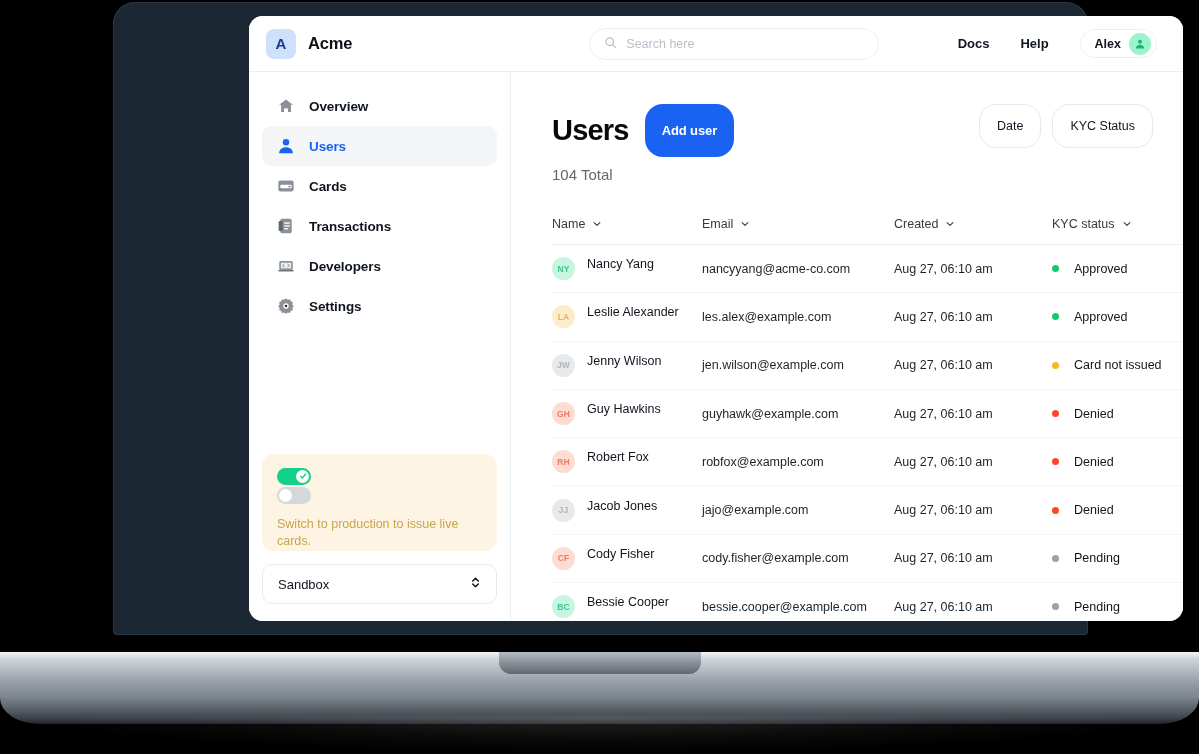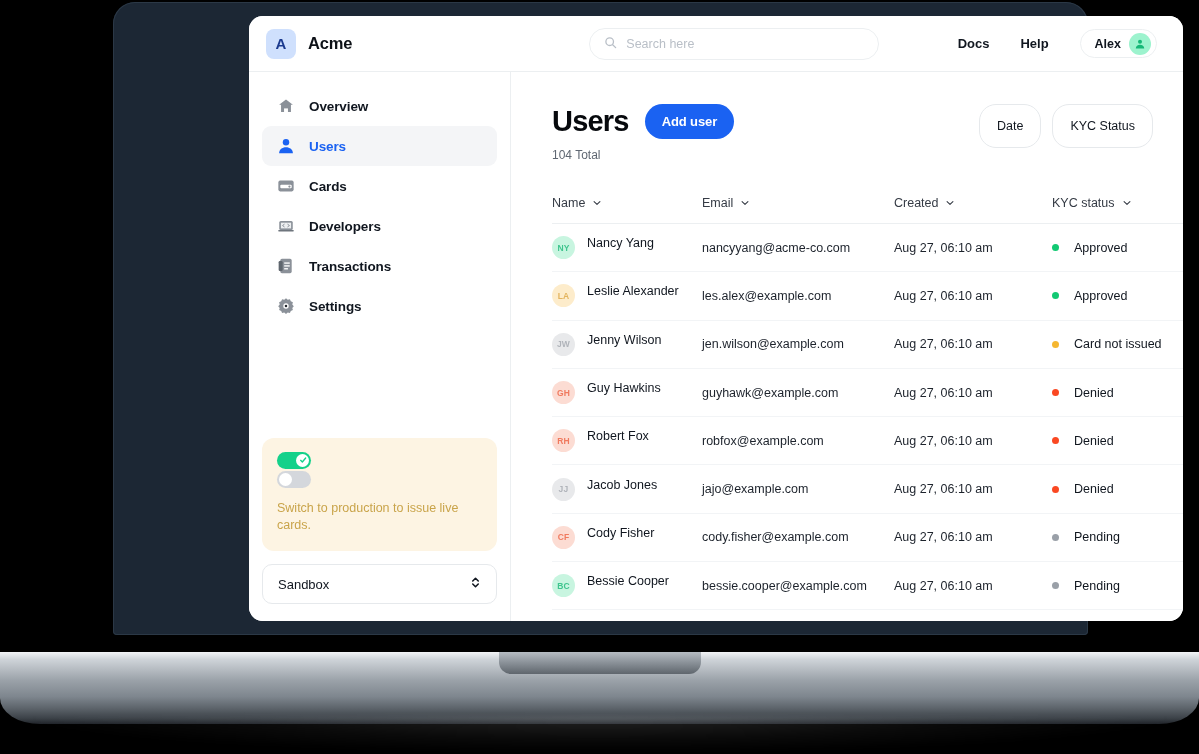--- a/index.html
+++ b/index.html
@@ -111,21 +111,21 @@
   }
   .nav-item.active { background: #f4f5f7; }
   .nav-label { font-size: 13.5px; font-weight: 700; letter-spacing: -.1px; }
   .nav-item.active .nav-label { color: #1a62f2; }
   .nav-icon { width: 19px; height: 19px; flex: 0 0 19px; display: flex; align-items: center; justify-content: center; }
 
   #sidebar-spacer { flex: 1; }
 
   #sandbox-note {
     background: #fdf4e3; border-radius: 12px;
-    padding: 14px 15px 16px; margin-bottom: 13px;
+    padding: 14px 15px 0; margin-bottom: 13px;
   }
   .toggle-stack { display: flex; flex-direction: column; gap: 2px; margin-bottom: 12px; width: 34px; }
   .tgl { width: 34px; height: 17px; border-radius: 9px; position: relative; }
   .tgl.on { background: #14d18a; }
   .tgl.off { background: #d4d7dc; }
   .tgl .knob { position: absolute; top: 2px; width: 13px; height: 13px; border-radius: 50%; background: #fff; }
   .tgl.on .knob { right: 2px; display:flex; align-items:center; justify-content:center; }
   .tgl.off .knob { left: 2px; }
   #sandbox-note-text { font-size: 12.5px; line-height: 1.42; color: #c9a44a; }
 
@@ -139,23 +139,23 @@
 
   
   #main { flex: 1; min-width: 0; padding: 32px 0 0 41px; overflow: hidden; }
   #page-head { display: flex; align-items: flex-start; padding-right: 30px; }
   #title-block { display: flex; flex-direction: column; }
   #title-row { display: flex; align-items: center; gap: 16px; }
   #page-title { font-size: 29px; font-weight: 700; color: #07090d; letter-spacing: -.8px; line-height: 1; }
   #add-user-btn {
     background: #1a62f2; color: #fff; border: 0; cursor: pointer;
     font-family: inherit; font-size: 13px; font-weight: 700;
-    padding: 10px 17px; border-radius: 18px; letter-spacing: -.1px;
-  }
-  #page-subtitle { font-size: 12px; color: #5f6772; margin-top: 9px; }
+    padding: 19px 17px; border-radius: 18px; letter-spacing: -.1px;
+  }
+  #page-subtitle { font-size: 15px; color: #5f6772; margin-top: 9px; }
   #head-filters { margin-left: auto; display: flex; gap: 11px; }
   .filter-chip {
     border: 1px solid #e6e9ec; background: #fff; border-radius: 17px;
     height: 44px; padding: 0 17px; font-family: inherit;
     font-size: 12.5px; color: #10161f; cursor: pointer;
   }
 
   
   #table { margin-top: 34px; }
   .trow { display: flex; align-items: center; }
@@ -254,40 +254,40 @@
                   <rect x="4.4" y="10.4" width="15.2" height="4.6" rx="1.4" fill="#ffffff"></rect>
                   <circle cx="16.6" cy="12.7" r="1.5" fill="#8b9199"></circle>
                 </svg>
               </span>
               <span class="nav-label">Cards</span>
             </div>
 
             <div class="nav-item">
               <span class="nav-icon">
                 <svg width="18" height="18" viewBox="0 0 24 24">
-                  <rect x="3" y="5.4" width="18" height="12" rx="2" fill="#8b9199"></rect>
-                  <rect x="5.2" y="7.6" width="13.6" height="7.6" fill="#eceef0"></rect>
-                  <path d="M9.6 9.8 7.4 11.4l2.2 1.6M14.4 9.8l2.2 1.6-2.2 1.6" stroke="#8b9199" stroke-width="1.3" fill="none" stroke-linecap="round" stroke-linejoin="round"></path>
-                  <rect x="1.6" y="17.4" width="20.8" height="1.9" rx=".9" fill="#6e757d"></rect>
-                </svg>
-              </span>
-              <span class="nav-label">Developers</span>
-            </div>
-
-            <div class="nav-item">
-              <span class="nav-icon">
-                <svg width="18" height="18" viewBox="0 0 24 24">
                   <rect x="4.4" y="2.4" width="15.2" height="19.2" rx="2.2" fill="#8b9199"></rect>
                   <rect x="2.2" y="5.4" width="5.4" height="13.2" rx="1.6" fill="#5f666e"></rect>
                   <rect x="9.6" y="7.2" width="7.4" height="1.8" fill="#ffffff"></rect>
                   <rect x="9.6" y="11" width="7.4" height="1.8" fill="#ffffff"></rect>
                   <rect x="9.6" y="14.8" width="5" height="1.8" fill="#ffffff"></rect>
                 </svg>
               </span>
               <span class="nav-label">Transactions</span>
+            </div>
+
+            <div class="nav-item">
+              <span class="nav-icon">
+                <svg width="18" height="18" viewBox="0 0 24 24">
+                  <rect x="3" y="5.4" width="18" height="12" rx="2" fill="#8b9199"></rect>
+                  <rect x="5.2" y="7.6" width="13.6" height="7.6" fill="#eceef0"></rect>
+                  <path d="M9.6 9.8 7.4 11.4l2.2 1.6M14.4 9.8l2.2 1.6-2.2 1.6" stroke="#8b9199" stroke-width="1.3" fill="none" stroke-linecap="round" stroke-linejoin="round"></path>
+                  <rect x="1.6" y="17.4" width="20.8" height="1.9" rx=".9" fill="#6e757d"></rect>
+                </svg>
+              </span>
+              <span class="nav-label">Developers</span>
             </div>
 
             <div class="nav-item">
               <span class="nav-icon">
                 <svg width="18" height="18" viewBox="0 0 24 24" fill="#8b9199">
                   <path d="M12 1.8l2.3 2 2.9-.8 1.2 2.8 2.8 1.2-.8 2.9 2 2.3-2 2.3.8 2.9-2.8 1.2-1.2 2.8-2.9-.8-2.3 2-2.3-2-2.9.8-1.2-2.8-2.8-1.2.8-2.9-2-2.3 2-2.3-.8-2.9 2.8-1.2 1.2-2.8 2.9.8z"></path>
                   <circle cx="12" cy="12" r="3.6" fill="#ffffff"></circle>
                   <circle cx="12" cy="12" r="1.7" fill="#20252c"></circle>
                 </svg>
               </span>

